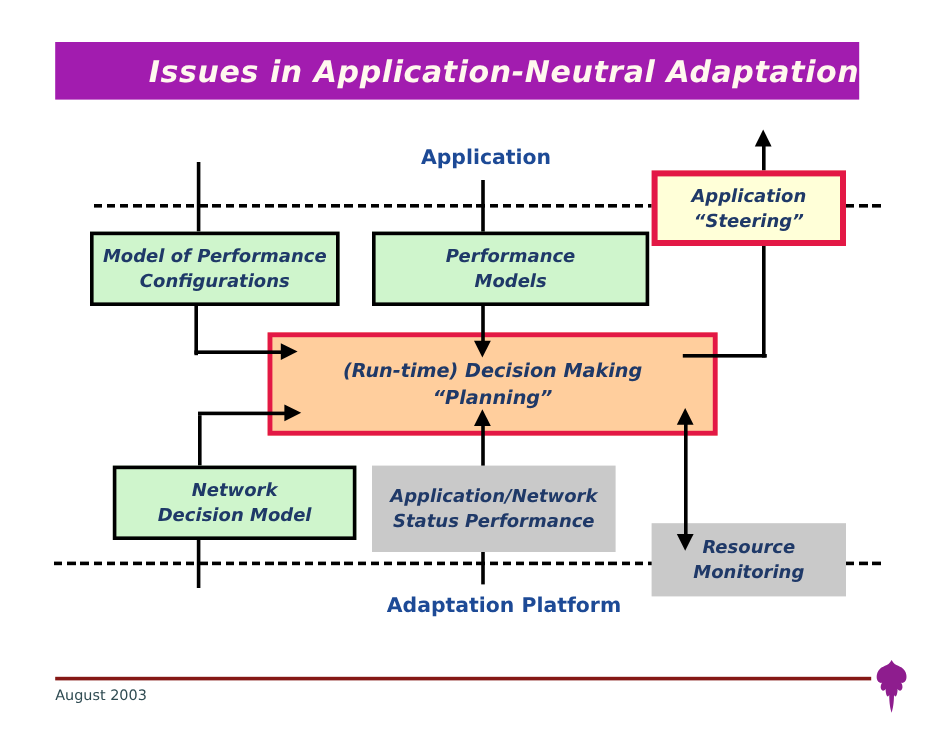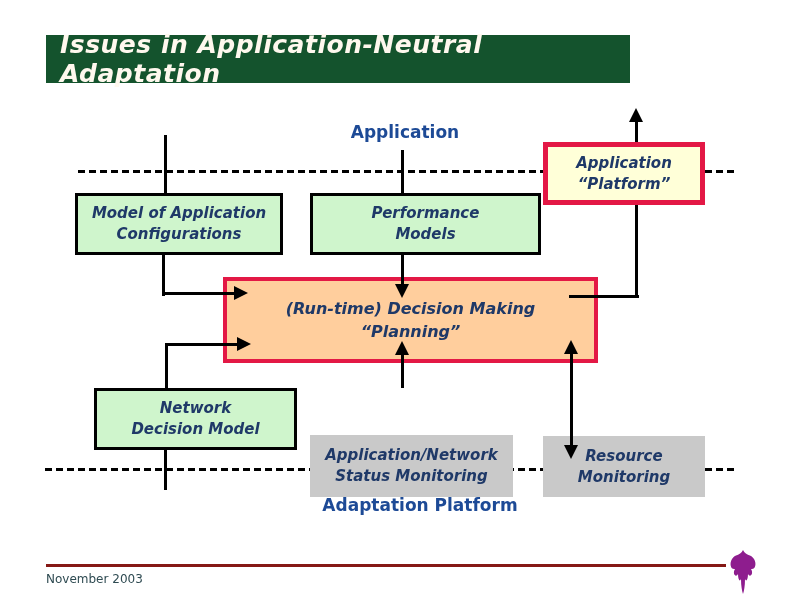--- a/index.html
+++ b/index.html
@@ -1,21 +1,21 @@
 <!DOCTYPE html>
 <html><head>
 <meta charset="utf-8">
 <style>
   html,body{margin:0;padding:0;background:#fff;}
   #slide{position:relative;width:792px;height:612px;background:#ffffff;overflow:hidden;
          font-family:"DejaVu Sans","Liberation Sans",sans-serif;}
 
   
-  .title-bar{position:absolute;left:46px;top:35px;width:584px;height:48px;background:#14532d;
-             display:flex;align-items:center;padding-left:14px;box-sizing:border-box;}
+  .title-bar{position:absolute;left:46px;top:35px;width:670px;height:48px;background:#a21caf;
+             display:flex;align-items:center;padding-left:14px;box-sizing:border-box;justify-content:flex-end;}
   .title-bar span{color:#fff8ee;font-size:25px;font-weight:bold;font-style:italic;letter-spacing:.5px;}
 
   
   .lbl{position:absolute;font-weight:bold;color:#1d4a96;text-align:center;}
   .lbl-app{left:320px;top:122px;width:170px;font-size:17px;}
   .lbl-exec{left:300px;top:495px;width:240px;font-size:17px;}
 
   
   .dash{position:absolute;height:3px;z-index:1;
         background:repeating-linear-gradient(90deg,#000 0 7px,transparent 7px 11px);}
@@ -41,21 +41,21 @@
   .box-green{background:#cff5cc;border:3px solid #000;}
   .box-cream{background:#ffffd8;border:5px solid #e31845;}
   .box-orange{background:#ffce9d;border:4px solid #e31845;font-size:16px;line-height:23px;font-style:italic;}
   .box-gray{background:#c9c9c9;border:none;}
 
   .box-model{left:75px;top:193px;width:208px;height:62px;}
   .box-perf{left:310px;top:193px;width:231px;height:62px;}
   .box-steer{left:543px;top:142px;width:162px;height:63px;}
   .box-decision{left:223px;top:277px;width:375px;height:86px;}
   .box-network{left:94px;top:388px;width:203px;height:62px;}
-  .box-status{left:310px;top:388px;width:203px;height:62px;margin-top:47px;}
+  .box-status{left:310px;top:388px;width:203px;height:72px;}
   .box-resource{left:543px;top:436px;width:162px;height:61px;}
 
   
   .footer-line{position:absolute;left:46px;top:564px;width:680px;height:3px;background:#851815;}
   .footer-text{position:absolute;left:46px;top:572px;font-size:12px;color:#2f4b52;}
   .logo{position:absolute;left:724px;top:549px;width:38px;height:46px;}
 </style>
 </head>
 <body>
 
@@ -93,55 +93,55 @@
 
   <div class="vl z3" style="left:570px;top:350px;height:100px;"></div>
   <div class="ah ah-up" style="left:564px;top:340px;"></div>
   <div class="ah ah-down" style="left:564px;top:445px;"></div>
 
   <div class="vl" style="left:164px;top:450px;height:40px;"></div>
   <div class="vl" style="left:401px;top:450px;height:37px;"></div>
 
   <div class="box box-cream box-steer">
     <span>Application</span>
-    <span>“Platform”</span>
+    <span>“Steering”</span>
   </div>
 
   <div class="box box-green box-model">
-    <span>Model of Application</span>
+    <span>Model of Performance</span>
     <span>Configurations</span>
   </div>
 
   <div class="box box-green box-perf">
     <span>Performance</span>
     <span>Models</span>
   </div>
 
   <div class="box box-orange box-decision">
     <span>(Run-time) Decision Making</span>
     <span>“Planning”</span>
   </div>
 
   <div class="box box-green box-network">
     <span>Network</span>
     <span>Decision Model</span>
   </div>
 
   <div class="box box-gray box-status">
     <span>Application/Network</span>
-    <span>Status Monitoring</span>
+    <span>Status Performance</span>
   </div>
 
   <div class="box box-gray box-resource">
     <span>Resource</span>
     <span>Monitoring</span>
   </div>
 
   <div class="lbl lbl-exec">Adaptation Platform</div>
 
   <div class="footer-line"></div>
-  <div class="footer-text">November 2003</div>
+  <div class="footer-text">August 2003</div>
 
   <svg class="logo" viewBox="0 0 38 46" aria-hidden="true">
     <path fill="#8e1d8e" d="M19 1 C16 7 11 5 8 10 C5 15 7 21 11 20 C8 25 12 29 14 25 C14 31 16 33 17 30 C17 37 18 42 19 45 C20 42 21 37 21 30 C22 33 24 31 24 25 C26 29 30 25 27 20 C31 21 33 15 30 10 C27 5 22 7 19 1 Z"></path>
   </svg>
 
 </div>
 
 </body></html>

